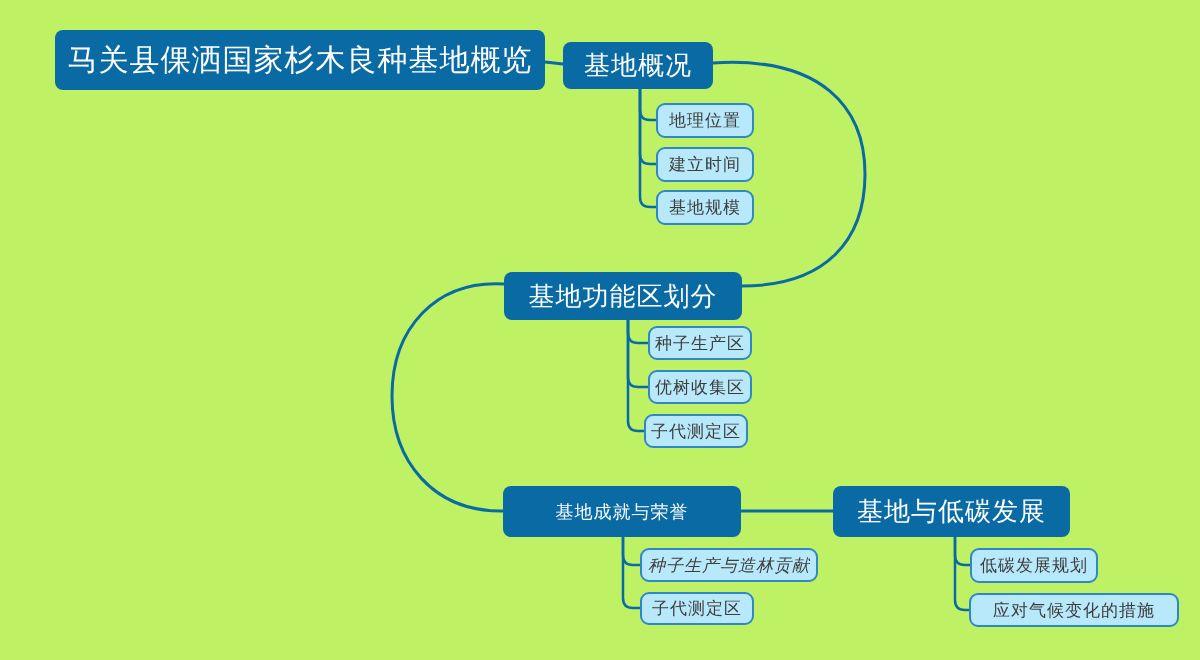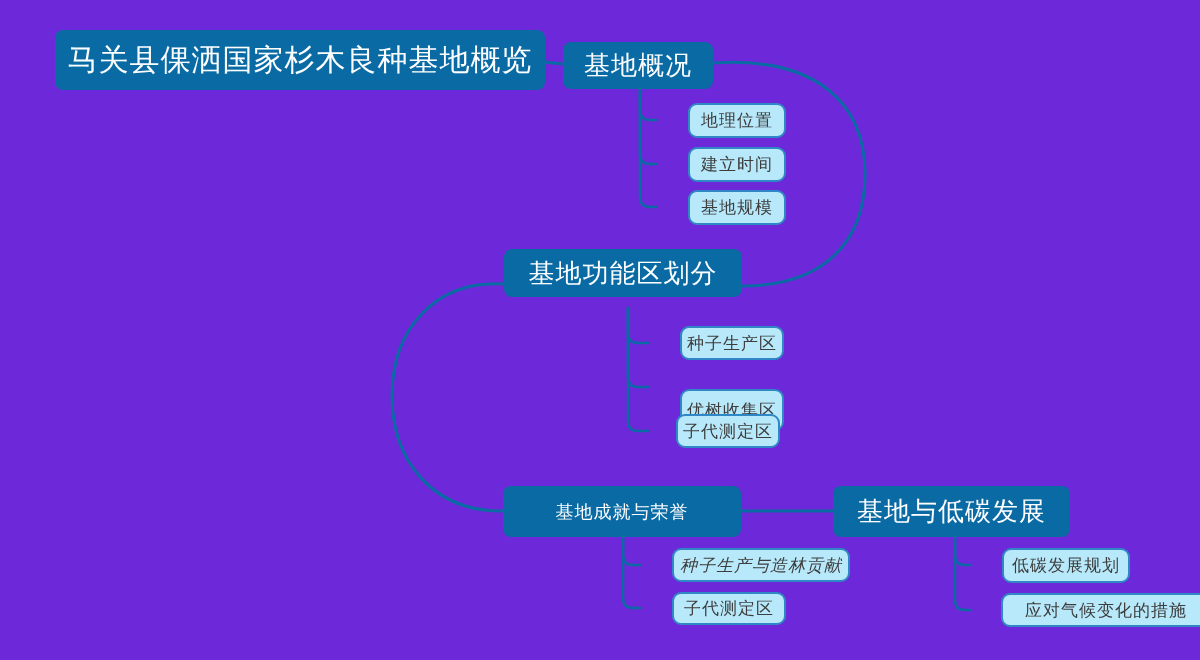--- a/index.html
+++ b/index.html
@@ -4,21 +4,21 @@
 <style>
   html, body {
     margin: 0;
     padding: 0;
     font-family: "Liberation Sans", sans-serif;
   }
   .stage {
     position: relative;
     width: 1200px;
     height: 660px;
-    background: #6d28d9;
+    background: #bef264;
     overflow: hidden;
   }
   .wires {
     position: absolute;
     left: 0;
     top: 0;
     pointer-events: none;
   }
   .node {
     position: absolute;
@@ -36,21 +36,20 @@
     font-weight: 400;
     letter-spacing: 1px;
   }
   .leaf {
     background: #b8e9fb;
     color: #3d3d3d;
     border: 2px solid #2f88c5;
     border-radius: 9px;
     font-size: 17px;
     letter-spacing: 1px;
-    margin-left: 32px;
   }
 </style>
 </head>
 <body>
 
 <div class="stage">
 
   <svg class="wires" width="1200" height="660" viewBox="0 0 1200 660">
     <g stroke="#0a6ba4" fill="none" stroke-width="3" stroke-linecap="round">
 
@@ -77,32 +76,32 @@
 
       <path d="M955 537 V555 Q955 565 965 565 H970"></path>
       <path d="M955 537 V600 Q955 610 965 610 H970"></path>
     </g>
   </svg>
 
   <div class="node branch" style="left:55px; top:30px; width:490px; height:60px; font-size:30px;">马关县倮洒国家杉木良种基地概览</div>
 
   <div class="node branch" style="left:563px; top:42px; width:150px; height:47px; font-size:26px;">基地概况</div>
 
-  <div class="node branch" style="left:504px; top:249px; width:238px; height:48px; font-size:26px;">基地功能区划分</div>
+  <div class="node branch" style="left:504px; top:272px; width:238px; height:48px; font-size:26px;">基地功能区划分</div>
 
   <div class="node branch" style="left:503px; top:486px; width:238px; height:51px; font-size:18px;">基地成就与荣誉</div>
 
   <div class="node branch" style="left:833px; top:486px; width:237px; height:51px; font-size:26px;">基地与低碳发展</div>
 
   <div class="node leaf" style="left:656px; top:103px; width:98px; height:35px;">地理位置</div>
   <div class="node leaf" style="left:656px; top:147px; width:98px; height:35px;">建立时间</div>
   <div class="node leaf" style="left:656px; top:190px; width:98px; height:35px;">基地规模</div>
 
   <div class="node leaf" style="left:648px; top:326px; width:104px; height:34px;">种子生产区</div>
-  <div class="node leaf" style="left:648px; top:389px; width:104px; height:42px;">优树收集区</div>
+  <div class="node leaf" style="left:648px; top:370px; width:104px; height:34px;">优树收集区</div>
   <div class="node leaf" style="left:644px; top:414px; width:104px; height:34px;">子代测定区</div>
 
   <div class="node leaf" style="left:640px; top:548px; width:178px; height:34px;font-style:italic;">种子生产与造林贡献</div>
   <div class="node leaf" style="left:640px; top:592px; width:114px; height:33px;">子代测定区</div>
 
   <div class="node leaf" style="left:970px; top:548px; width:128px; height:35px;">低碳发展规划</div>
   <div class="node leaf" style="left:969px; top:593px; width:210px; height:34px;">应对气候变化的措施</div>
 
 </div>
 

